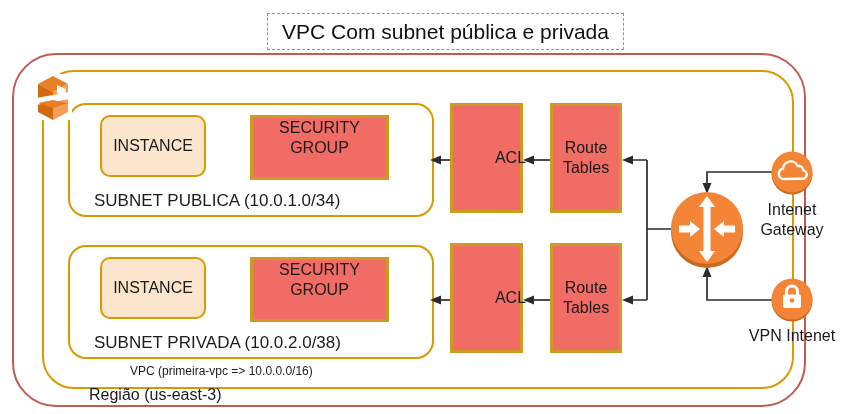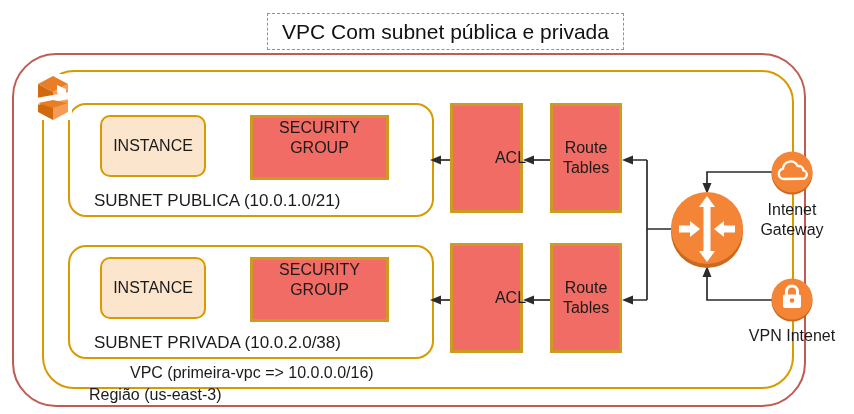--- a/index.html
+++ b/index.html
@@ -15,21 +15,21 @@
   }
   .region-box{
     left:12px;top:53px;width:790px;height:350px;
     border:2px solid #C05B54;border-radius:44px;z-index:1;
   }
   .vpc-box{
     left:42px;top:70px;width:748px;height:315px;
     border:2px solid #D79B00;border-radius:32px;z-index:1;
   }
   .region-label{left:89px;top:386px;font-size:16px;z-index:4;}
-  .vpc-label{left:130px;top:364px;font-size:16px;z-index:4;}
+  .vpc-label{left:130px;top:364px;font-size:12px;z-index:4;}
   .subnet{
     width:362px;height:110px;left:68px;
     border:2px solid #D79B00;border-radius:18px;background:#fff;z-index:2;
   }
   .subnet-label{left:94px;font-size:17px;z-index:3;}
   .instance{
     width:102px;height:58px;left:100px;
     background:#FCE5CD;border:2px solid #D79B00;border-radius:10px;
     display:flex;align-items:center;justify-content:center;font-size:16px;z-index:3;
   }
@@ -66,21 +66,21 @@
   <div class="abs vpc-label">VPC (primeira-vpc =&gt; 10.0.0.0/16)</div>
   <div class="abs region-label">Região (us-east-3)</div>
 
   <div class="abs subnet" style="top:103px"></div>
   <div class="abs instance" style="top:115px">
     <span>INSTANCE</span>
   </div>
   <div class="abs secgroup" style="top:115px">
     <span>SECURITY GROUP</span>
   </div>
-  <div class="abs subnet-label" style="top:191px">SUBNET PUBLICA (10.0.1.0/21)</div>
+  <div class="abs subnet-label" style="top:191px">SUBNET PUBLICA (10.0.1.0/34)</div>
   <div class="abs tallbox acl" style="top:103px">
     <span>ACL</span>
   </div>
   <div class="abs tallbox rt" style="top:103px">
     <span>Route Tables</span>
   </div>
 
   <div class="abs subnet" style="top:245px"></div>
   <div class="abs instance" style="top:257px">
     <span>INSTANCE</span>

